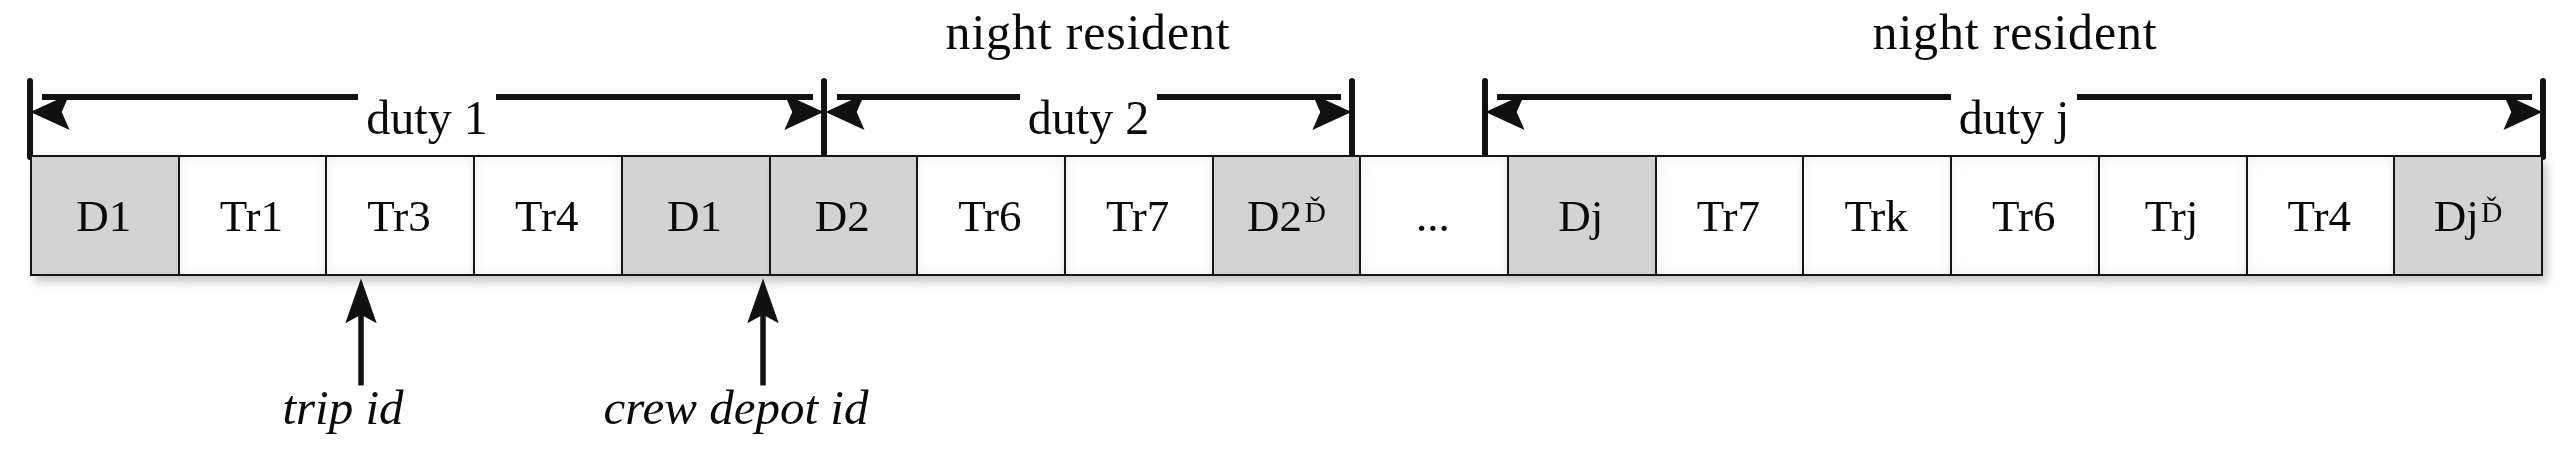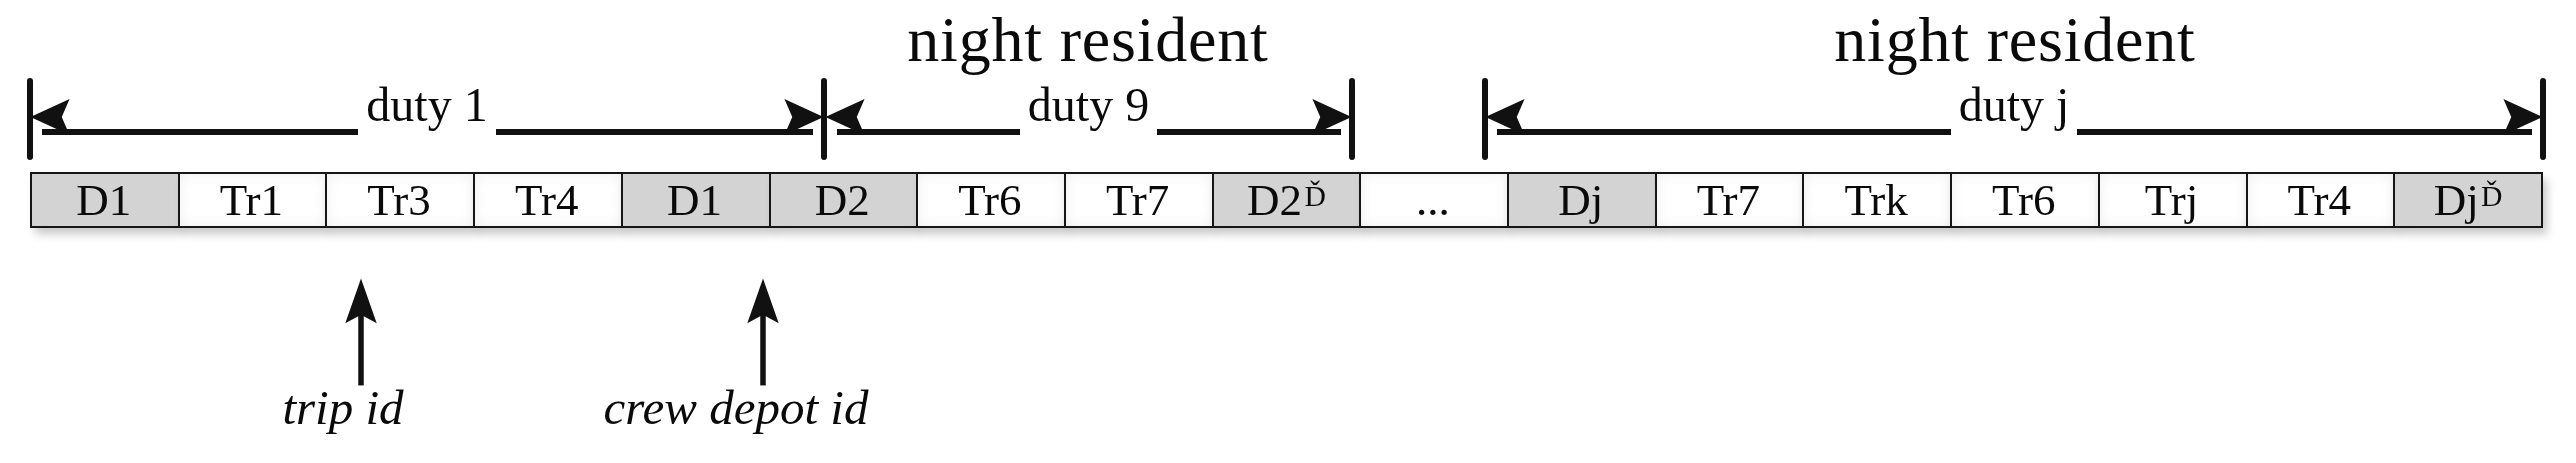--- a/index.html
+++ b/index.html
@@ -7,44 +7,44 @@
   }
   html,body{margin:0;padding:0;}
   body{
     width:2576px;height:464px;background:#ffffff;
     font-family:"Liberation Serif","DejaVu Serif",serif;color:var(--text);
   }
   .canvas{position:relative;width:2576px;height:464px;overflow:hidden;}
 
   
   .nr{
-    position:absolute;top:4.8px;font-size:64px;line-height:1.1;
+    position:absolute;top:4.8px;font-size:50px;line-height:1.1;
     transform:translateX(-50%);white-space:nowrap;letter-spacing:0.8px;
   }
 
   
   .tick{
     position:absolute;top:78px;width:5.6px;height:82px;
     background:var(--line);border-radius:3.2px;
   }
 
   
-  .dspan{position:absolute;top:94px;height:41px;display:flex;align-items:flex-end;}
+  .dspan{position:absolute;top:94px;height:41px;display:flex;align-items:flex-start;}
   .dspan .ln{flex:1 1 0;height:5.6px;background:var(--line);}
   .dspan .lbl{
     flex:0 0 auto;font-size:48px;line-height:1;padding:0 8px 6.3px;white-space:nowrap;
   }
   .head{flex:0 0 auto;display:block;}
   .head.l{margin-right:-28.5px;}
   .head.r{margin-left:-28.5px;}
   .head polygon,.varrow polygon,.varrow rect{fill:var(--line);}
 
   
   .cells{
-    position:absolute;left:30px;top:155px;width:2513px;height:90px;display:flex;align-items:center;
+    position:absolute;left:30px;top:155px;width:2513px;height:121px;display:flex;
   }
   .cell{
     flex:1 1 0;box-sizing:border-box;border:2px solid #161616;
     display:flex;align-items:center;justify-content:center;
     font-size:45px;background:var(--trip-fill);
     box-shadow:4.8px 7.1px 8.7px rgba(0,0,0,0.22), inset 0 0 12.7px rgba(0,0,0,0.07);
   }
   .cell + .cell{margin-left:-2px;}
   .cell.depot{background:var(--depot-fill);box-shadow:4.8px 7.1px 8.7px rgba(0,0,0,0.22);}
   .cell .sup{font-size:0.66em;position:relative;top:-3.2px;margin-left:2.4px;}
@@ -82,21 +82,21 @@
     <svg class="head r" width="40" height="36" viewBox="0 0 50 46">
         <polygon points="50,23 0,0 10,23 0,46"></polygon>
       </svg>
   </div>
 
   <div class="dspan" style="left:825px;width:527px;">
     <svg class="head l" width="40" height="36" viewBox="0 0 50 46">
         <polygon points="0,23 50,0 40,23 50,46"></polygon>
       </svg>
     <div class="ln"></div>
-    <div class="lbl">duty 9</div>
+    <div class="lbl">duty 2</div>
     <div class="ln"></div>
     <svg class="head r" width="40" height="36" viewBox="0 0 50 46">
         <polygon points="50,23 0,0 10,23 0,46"></polygon>
       </svg>
   </div>
 
   <div class="dspan" style="left:1485px;width:1058px;">
     <svg class="head l" width="40" height="36" viewBox="0 0 50 46">
         <polygon points="0,23 50,0 40,23 50,46"></polygon>
       </svg>

